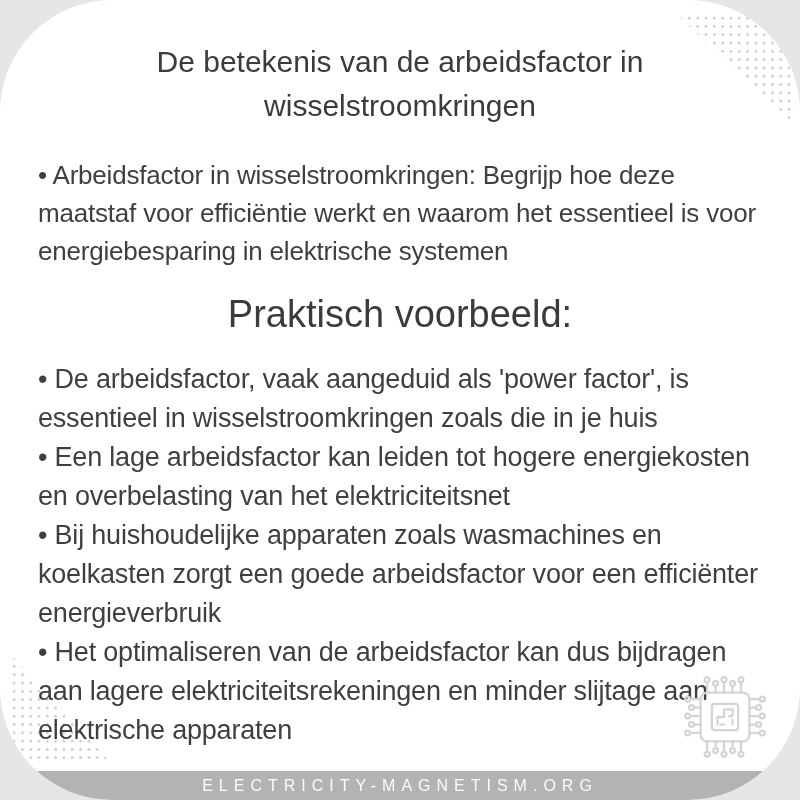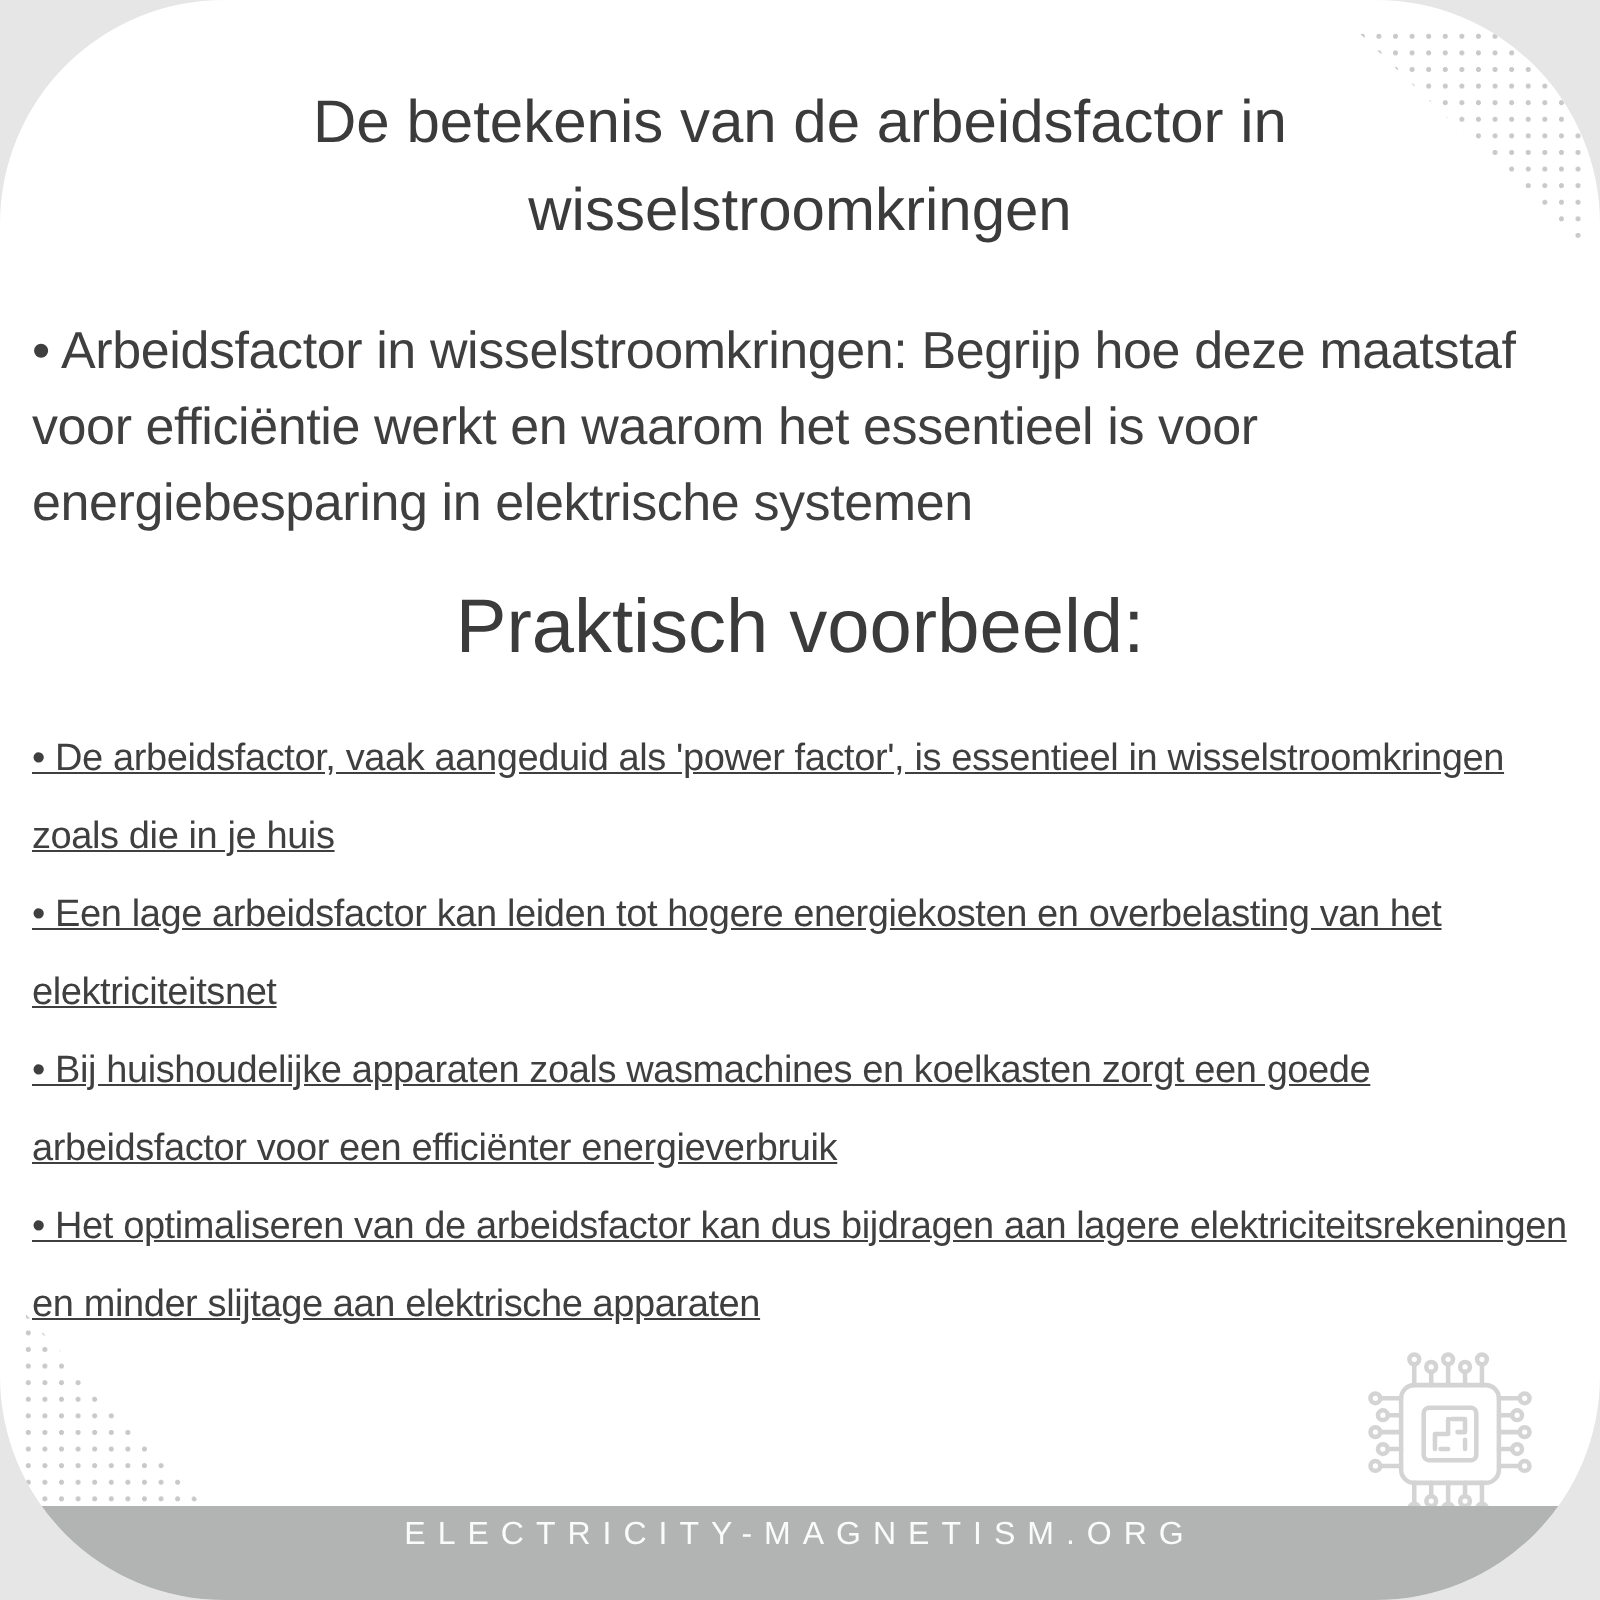--- a/index.html
+++ b/index.html
@@ -22,21 +22,21 @@
   }
   .card{
     position:absolute;
     inset:0;
     background:var(--card-bg);
     border-radius:112px;
     overflow:hidden;
   }
   .content{
     position:relative;
-    padding:0 16px;
+    padding:0 38px;
     color:var(--body-text);
     margin-top:10px;
   }
   .page-title{
     margin:40px auto 0;
     max-width:600px;
     font-size:30px;
     line-height:44px;
     font-weight:400;
     text-align:center;
@@ -51,24 +51,23 @@
   .section-heading{
     margin-top:24px;
     font-size:38px;
     line-height:40px;
     font-weight:400;
     text-align:center;
     color:var(--title-text);
   }
   .bullets{
     margin-top:26px;
-    font-size:19px;
+    font-size:27px;
     line-height:39px;
     letter-spacing:-0.2px;
-    text-decoration:underline;
   }
   .bullets p{margin:0;}
   .dots{
     position:absolute;
     background-image:radial-gradient(circle,var(--dots) 1.15px,rgba(0,0,0,0) 1.4px);
     background-size:8.3px 8.3px;
   }
   .dots-tr{
     left:677px;top:14px;width:114px;height:110px;
     clip-path:polygon(0 0,100% 0,100% 100%);
@@ -79,21 +78,21 @@
   }
   .chip{
     position:absolute;
     right:28px;bottom:36px;
     width:94px;height:94px;
     color:var(--icon);
   }
   .footer-bar{
     position:absolute;
     left:0;right:0;bottom:0;
-    height:47px;
+    height:29px;
     background:var(--footer-bar);
     text-align:center;
     line-height:29px;
   }
   .footer-bar span{
     color:var(--footer-text);
     font-size:16px;
     letter-spacing:6px;
   }
 </style>

